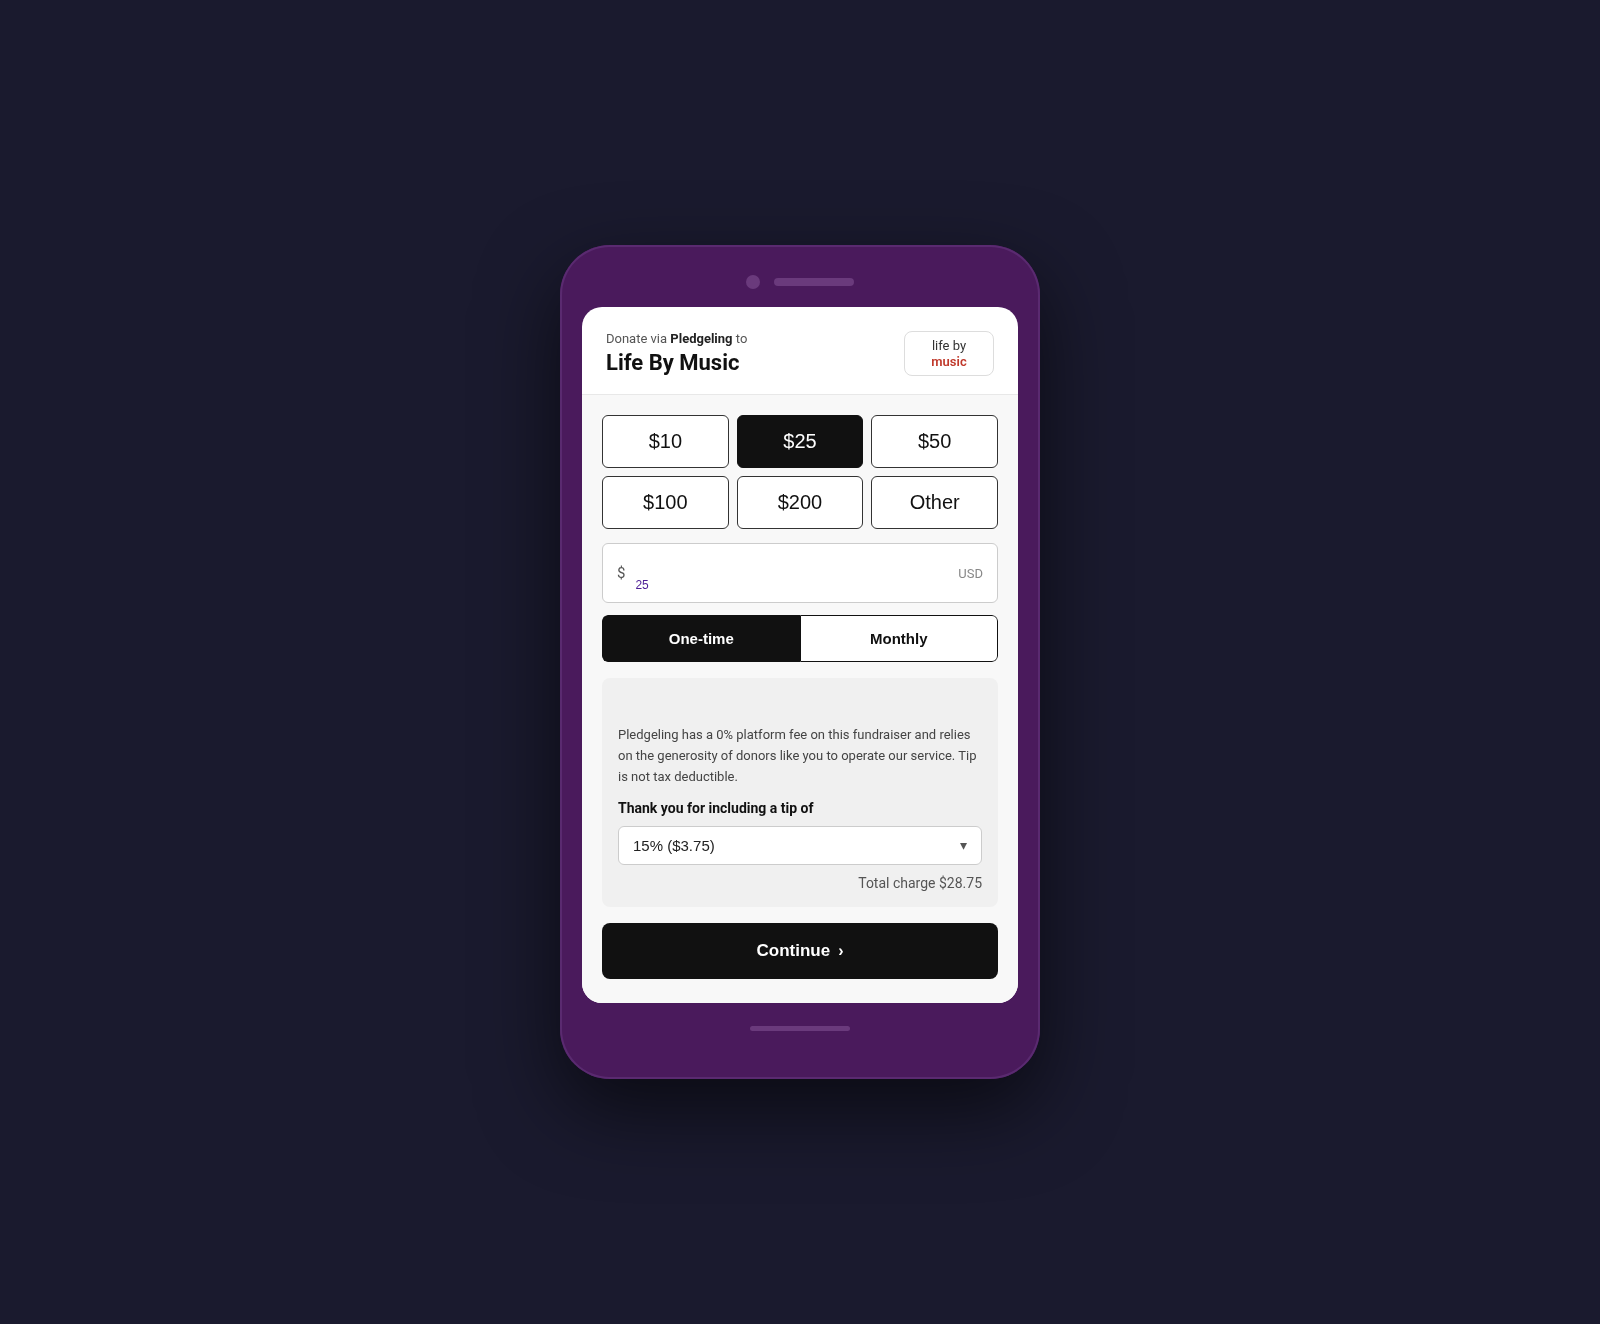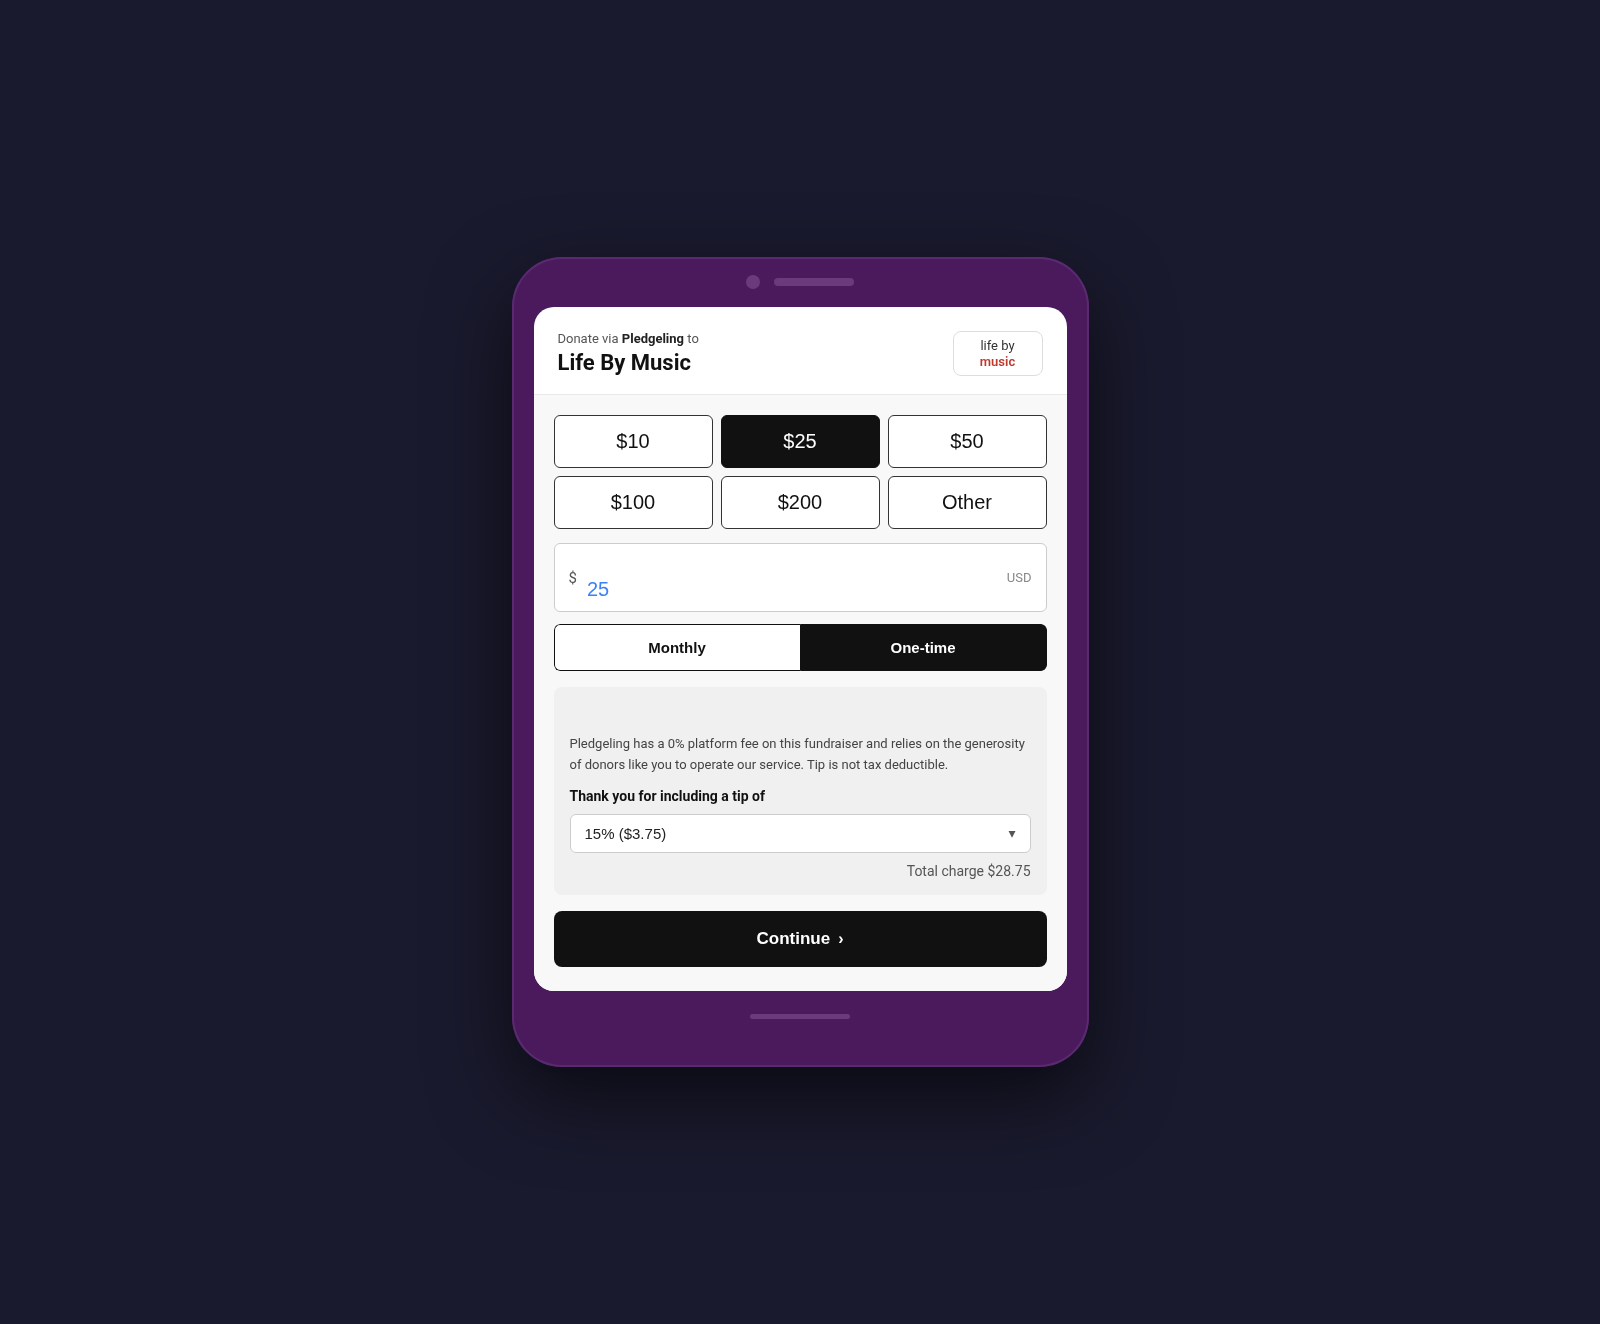--- a/index.html
+++ b/index.html
@@ -7,24 +7,24 @@
     body {
       background: #1a1a2e;
       display: flex;
       align-items: center;
       justify-content: center;
       min-height: 100vh;
       font-family: -apple-system, BlinkMacSystemFont, 'Segoe UI', Roboto, sans-serif;
     }
 
     .phone-outer {
-      width: 577px;
+      width: 480px;
       background: #4a1a5c;
       border-radius: 50px;
-      padding: 18px 22px 40px 22px;
+      padding: 30px 22px 40px 22px;
       box-shadow: 0 30px 80px rgba(0,0,0,0.6), inset 0 0 0 2px #5a2a70;
       position: relative;
     }
 
     .phone-top-bar {
       display: flex;
       align-items: center;
       justify-content: center;
       gap: 14px;
       margin-bottom: 18px;
@@ -139,24 +139,24 @@
 
     .amount-input-row .currency-symbol {
       color: #555;
       font-size: 15px;
       margin-right: 10px;
     }
 
     .amount-input-row input {
       border: none;
       outline: none;
-      font-size: 20px;
+      font-size: 12px;
       flex: 1;
       background: transparent;
-      color: #3b82f6;
+      color: #4c1d95;
       margin-top: 24px;
     }
 
     .amount-input-row .currency-label {
       color: #888;
       font-size: 13px;
     }
 
     .frequency-row {
       display: flex;
@@ -319,22 +319,22 @@
         <button class="amount-btn">Other</button>
       </div>
 
       <div class="amount-input-row">
         <span class="currency-symbol">$</span>
         <input type="text" value="25" style="">
         <span class="currency-label">USD</span>
       </div>
 
       <div class="frequency-row">
+        <button class="freq-btn active">One-time</button>
         <button class="freq-btn">Monthly</button>
-        <button class="freq-btn active">One-time</button>
       </div>
 
       <div class="tip-section">
         <p class="tip-description">Pledgeling has a 0% platform fee on this fundraiser and relies on the generosity of donors like you to operate our service. Tip is not tax deductible.</p>
         <p class="tip-label">Thank you for including a tip of</p>
         <div class="tip-select-row">
           <select>
             <option>15% ($3.75)</option>
             <option>10% ($2.50)</option>
             <option>20% ($5.00)</option>

